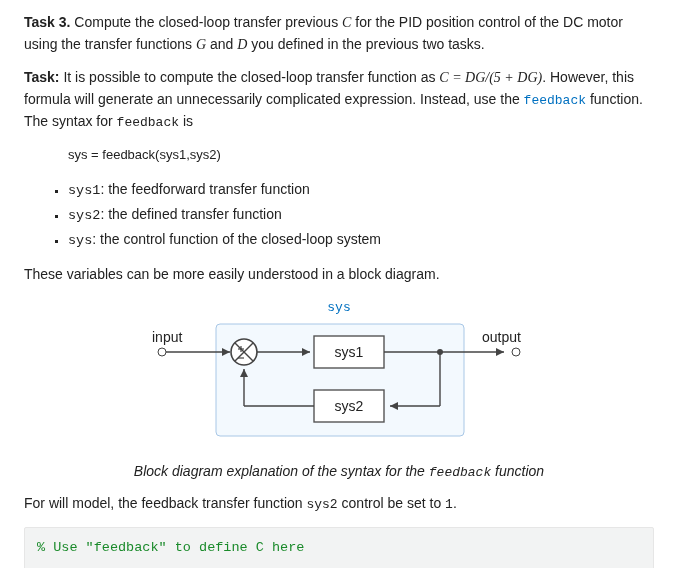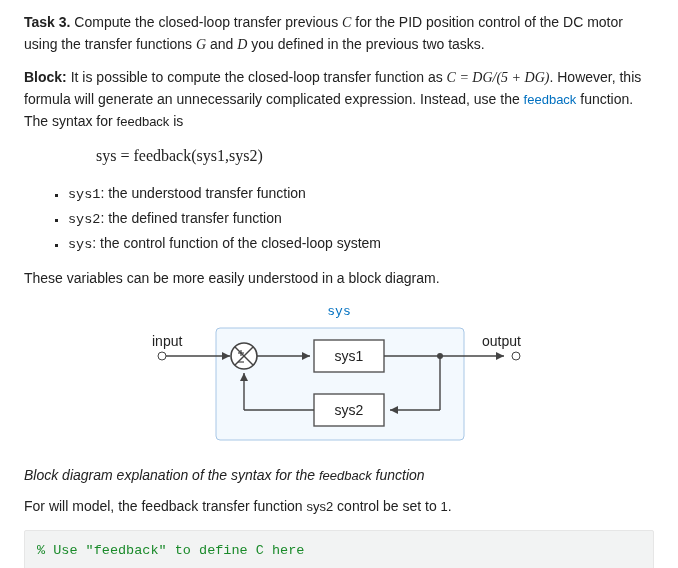--- a/index.html
+++ b/index.html
@@ -14,29 +14,29 @@
     width: 678px;
     box-sizing: border-box;
     padding: 12px 24px 16px 24px;
     font-size: 14px;
     line-height: 1.55;
   }
   p { margin: 0 0 12px 0; }
   .task-heading b { font-weight: 700; }
   .math { font-family: "Times New Roman", Times, serif; font-style: italic; }
   .code, code {
-    font-family: Liberation Sans, sans-serif;
+    font-family: Liberation Mono, monospace;
     font-size: 13px;
     font-style: normal;
   }
   .link { color: #0070c0; }
   .indent-pre {
-    font-family: Liberation Serif, serif;
-    font-size: 16px;
-    margin: 10px 0 14px 72px;
+    font-family: Liberation Sans, sans-serif;
+    font-size: 13px;
+    margin: 10px 0 14px 44px;
     white-space: pre;
   }
   ul.bullets {
     margin: 0 0 12px 0;
     padding-left: 44px;
   }
   ul.bullets li {
     list-style-type: square;
     margin: 2px 0;
   }
@@ -55,21 +55,21 @@
   }
   .diagram-title {
     font-family: "SFMono-Regular", Consolas, "Liberation Mono", Menlo,
       monospace;
     font-size: 13px;
     color: #0070c0;
     text-align: center;
     margin-bottom: 2px;
   }
   .caption {
-    text-align: left;
+    text-align: center;
     font-style: italic;
     margin: 14px 0 10px 0;
   }
   .code-block {
     background: #f2f3f3;
     border: 1px solid #e6e6e6;
     border-radius: 2px;
     padding: 10px 12px 26px 12px;
     font-family: "SFMono-Regular", Consolas, "Liberation Mono", Menlo,
       monospace;
@@ -90,28 +90,28 @@
   }
 </style>
 </head>
 <body>
 
 <p class="task-heading">
   <b>Task 3.</b><span> Compute the closed-loop transfer previous </span><span class="math">C</span><span> for the PID position control of the DC motor using the transfer functions </span><span class="math">G</span><span> and </span><span class="math">D</span><span> you defined in the previous two tasks.</span>
 </p>
 
 <p>
-  <b>Block:</b><span> It is possible to compute the closed-loop transfer function as </span><span class="math">C = DG/(5 + DG)</span><span>. However, this formula will generate an unnecessarily complicated expression. Instead, use the </span><span class="code link">feedback</span><span> function. The syntax for </span><span class="code">feedback</span><span> is</span>
+  <b>Task:</b><span> It is possible to compute the closed-loop transfer function as </span><span class="math">C = DG/(5 + DG)</span><span>. However, this formula will generate an unnecessarily complicated expression. Instead, use the </span><span class="code link">feedback</span><span> function. The syntax for </span><span class="code">feedback</span><span> is</span>
 </p>
 
 <div class="indent-pre">sys = feedback(sys1,sys2)</div>
 
 <ul class="bullets">
   <li>
-    <span class="li-code">sys1</span><span>: </span><span>the understood transfer function</span>
+    <span class="li-code">sys1</span><span>: </span><span>the feedforward transfer function</span>
   </li>
   <li>
     <span class="li-code">sys2</span><span>: </span><span>the defined transfer function</span>
   </li>
   <li>
     <span class="li-code">sys</span><span>: </span><span>the control function of the closed-loop system</span>
   </li>
 </ul>
 
 <p>These variables can be more easily understood in a block diagram.</p>

